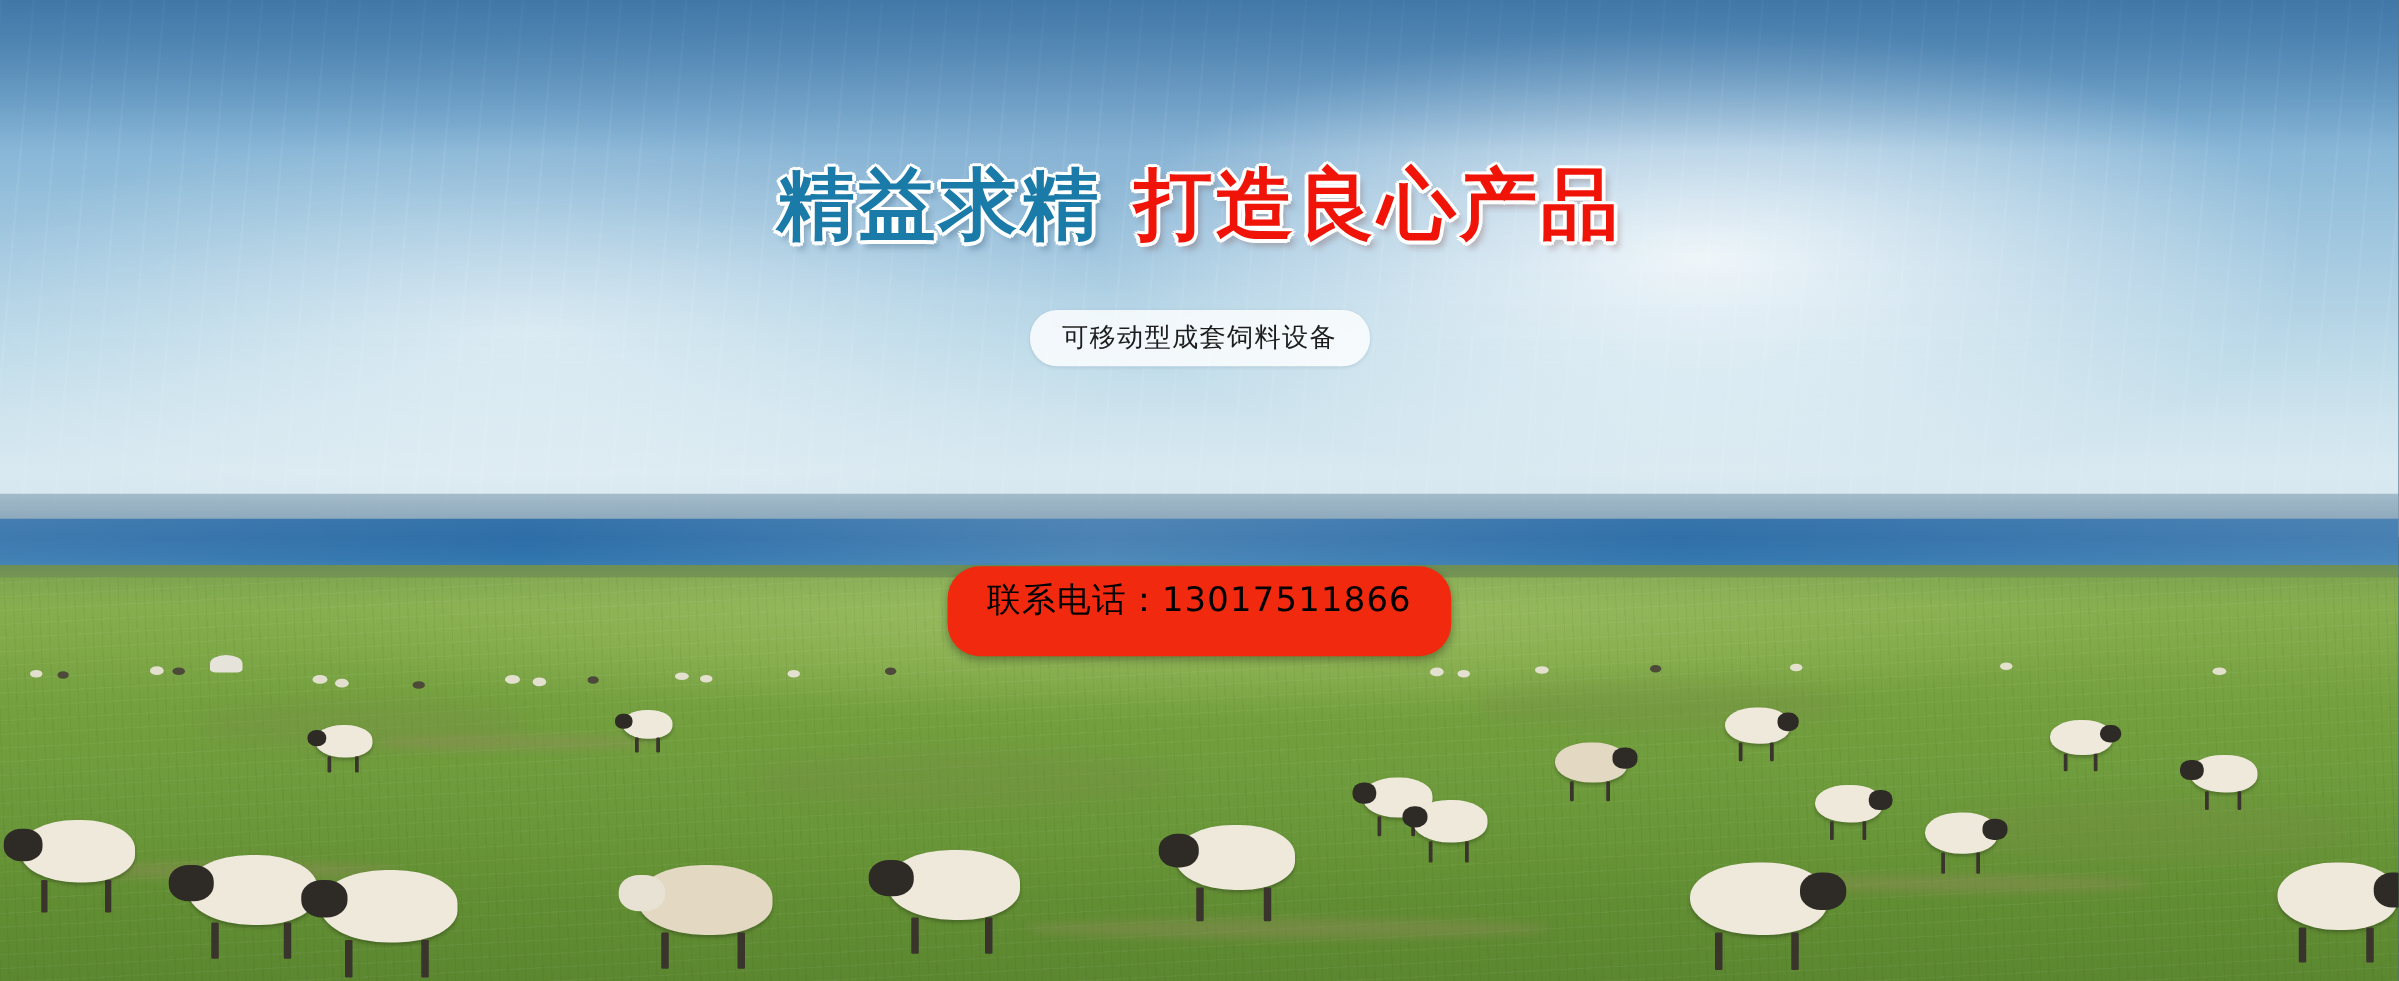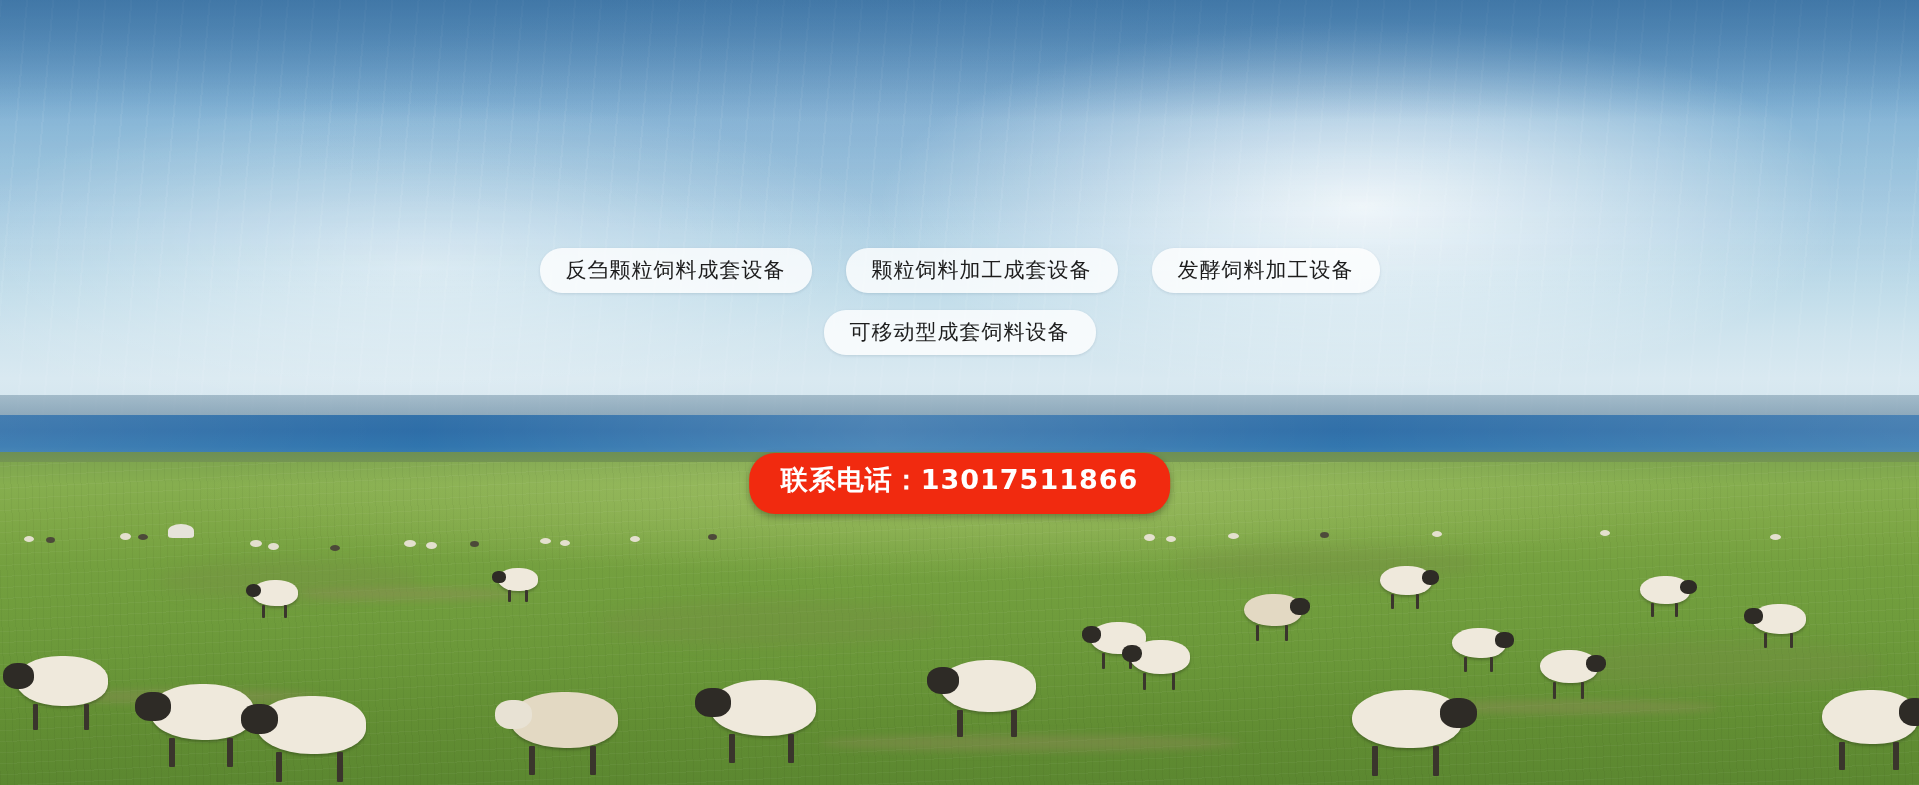--- a/index.html
+++ b/index.html
@@ -224,26 +224,26 @@
     box-shadow: 0 1px 3px rgba(0,40,70,0.12);
   }
 
   
   .phone-badge {
     position: absolute;
     left: 50%;
     transform: translateX(-50%);
     top: 453px;
     background: #f12a0f;
-    color: #ffffff;
+    color: #000000;
     font-family: "DejaVu Sans", "Liberation Sans", sans-serif;
     font-size: 27px;
-    font-weight: bold;
+    font-weight: normal;
     letter-spacing: 1px;
-    padding: 9px 32px 16px 32px;
+    padding: 9px 32px 27px 32px;
     border-radius: 26px;
     white-space: nowrap;
     box-shadow: 0 3px 7px rgba(0,0,0,0.30);
   }
 </style>
 </head>
 <body>
 
 <div id="banner">
 
@@ -376,28 +376,26 @@
     <div class="head"></div>
     <div class="leg" style="left:18%; width:6px;"></div>
     <div class="leg" style="left:74%; width:6px;"></div>
   </div>
   <div class="sheep right" style="left:1822px; top:690px; width:96px; height:54px;">
     <div class="head"></div>
     <div class="leg" style="left:18%; width:6px;"></div>
     <div class="leg" style="left:74%; width:6px;"></div>
   </div>
 
+  <div class="headline">
+    <span class="blue">精益求精</span><span class="gap"></span><span class="red">打造良心产品</span>
+  </div>
 
   <div class="tag-rows">
 
-    <div class="tag-row">
-      <div class="tag">反刍颗粒饲料成套设备</div>
-      <div class="tag">颗粒饲料加工成套设备</div>
-      <div class="tag">发酵饲料加工设备</div>
-    </div>
 
 
     <div class="tag-row">
       <div class="tag">可移动型成套饲料设备</div>
     </div>
 
   </div>
 
   <div class="phone-badge">联系电话：13017511866</div>
 

